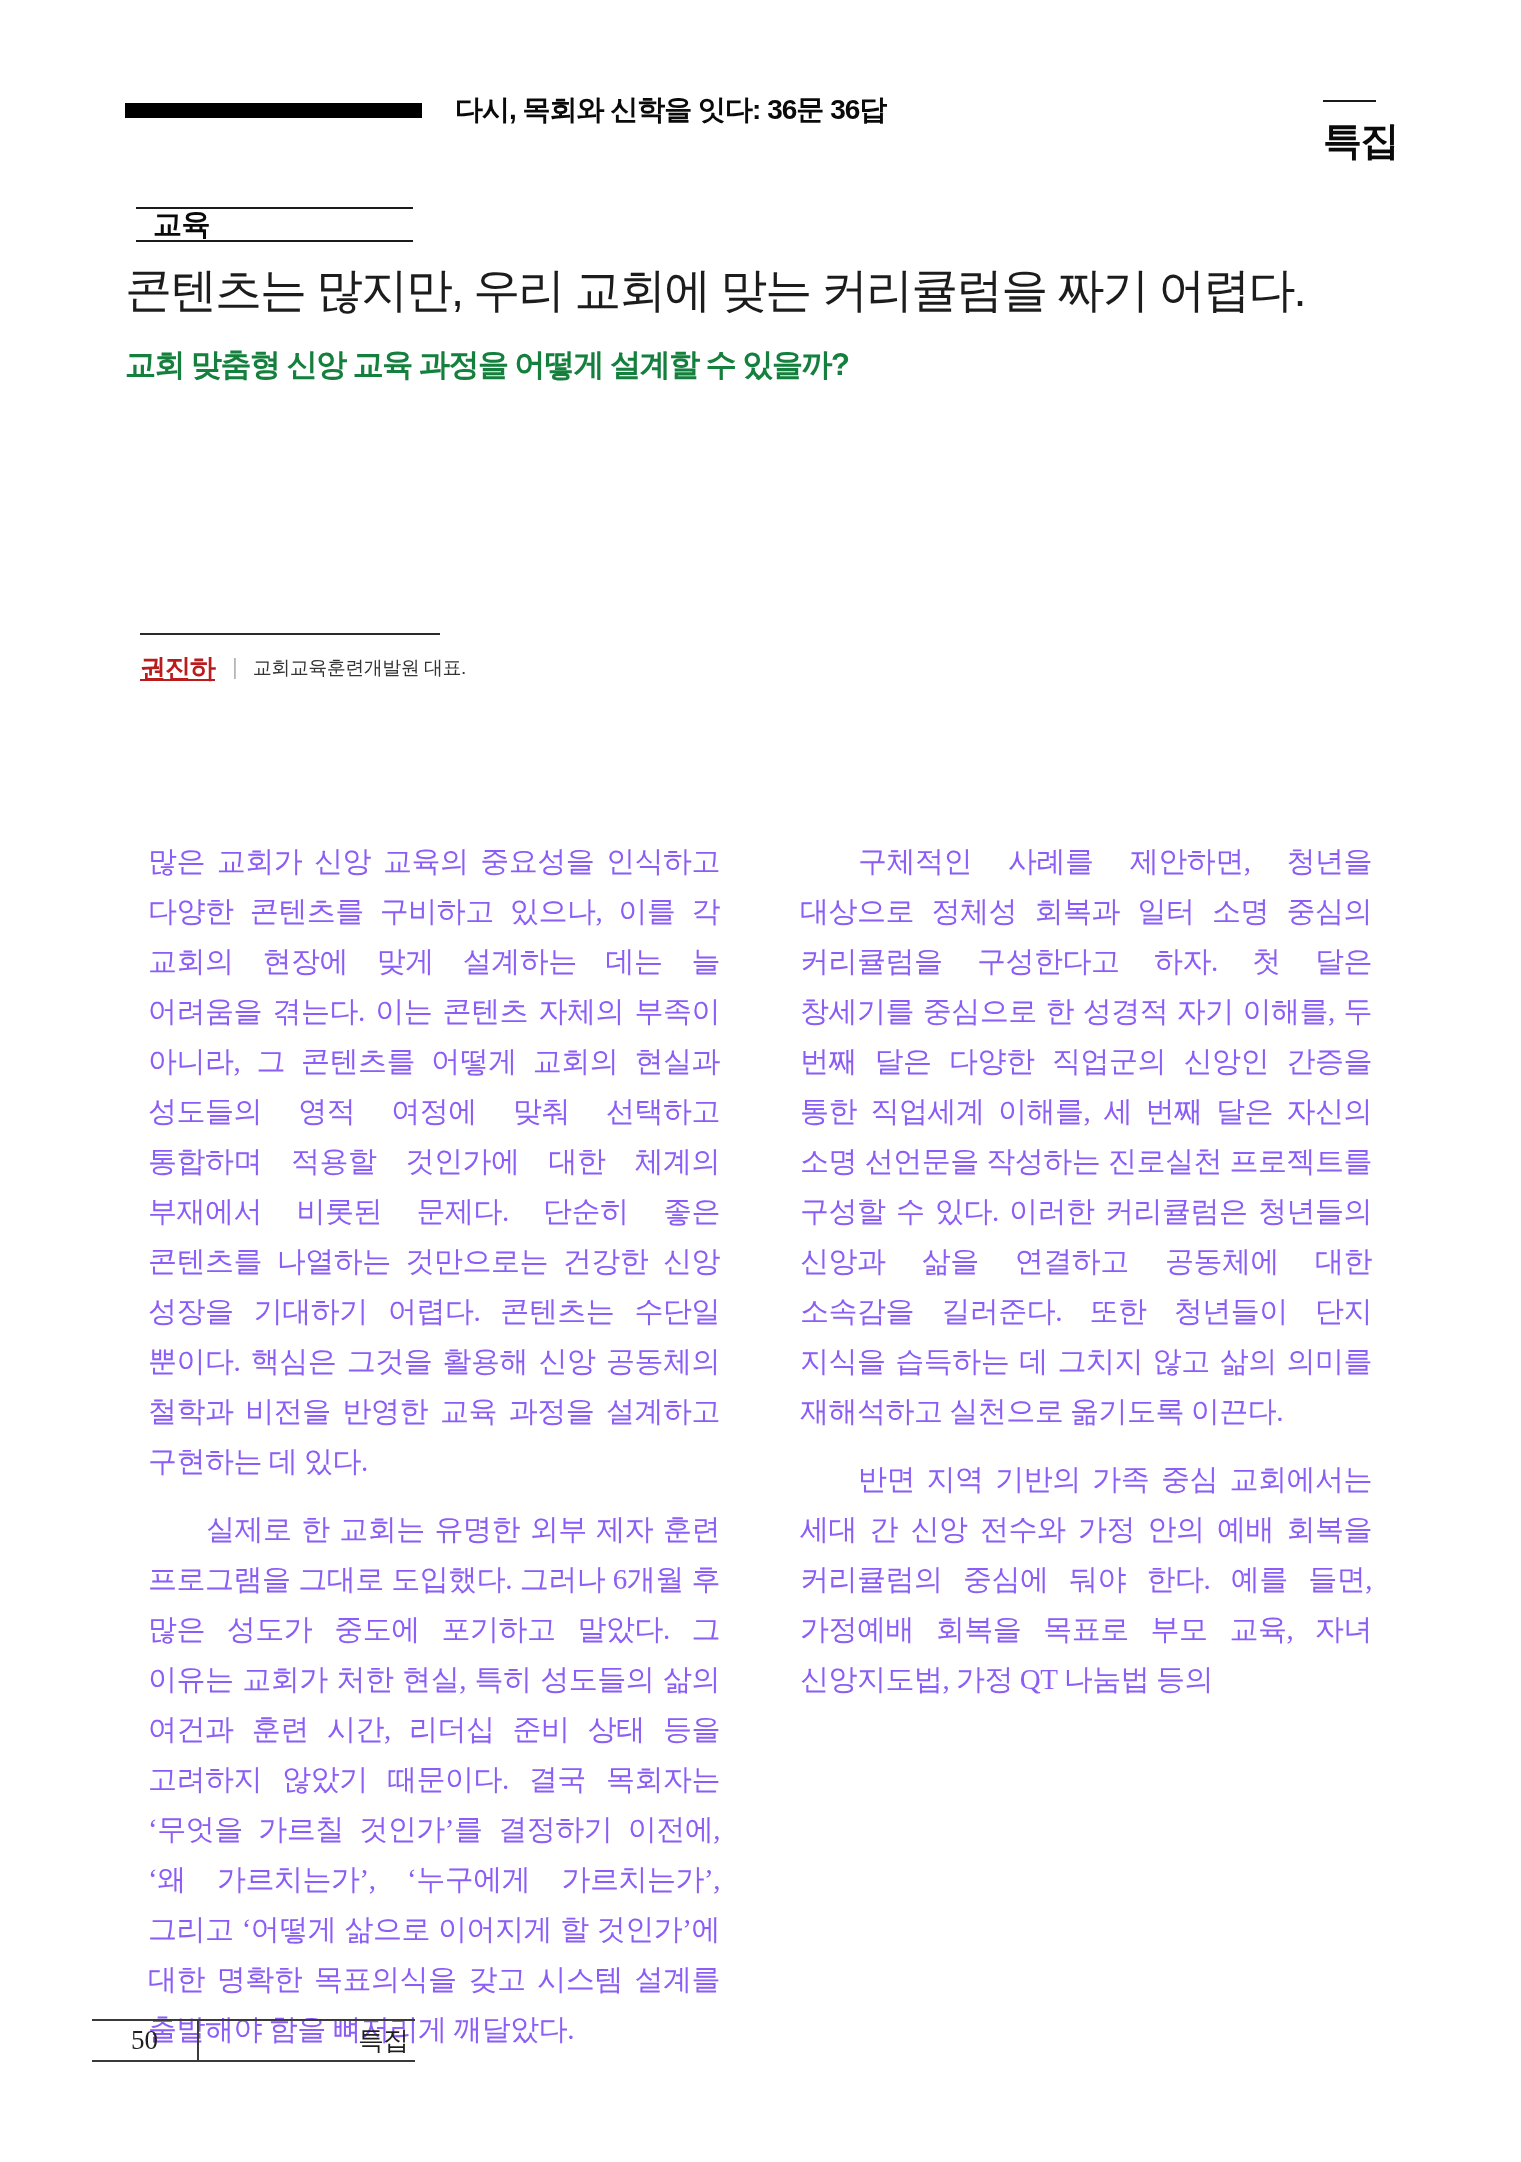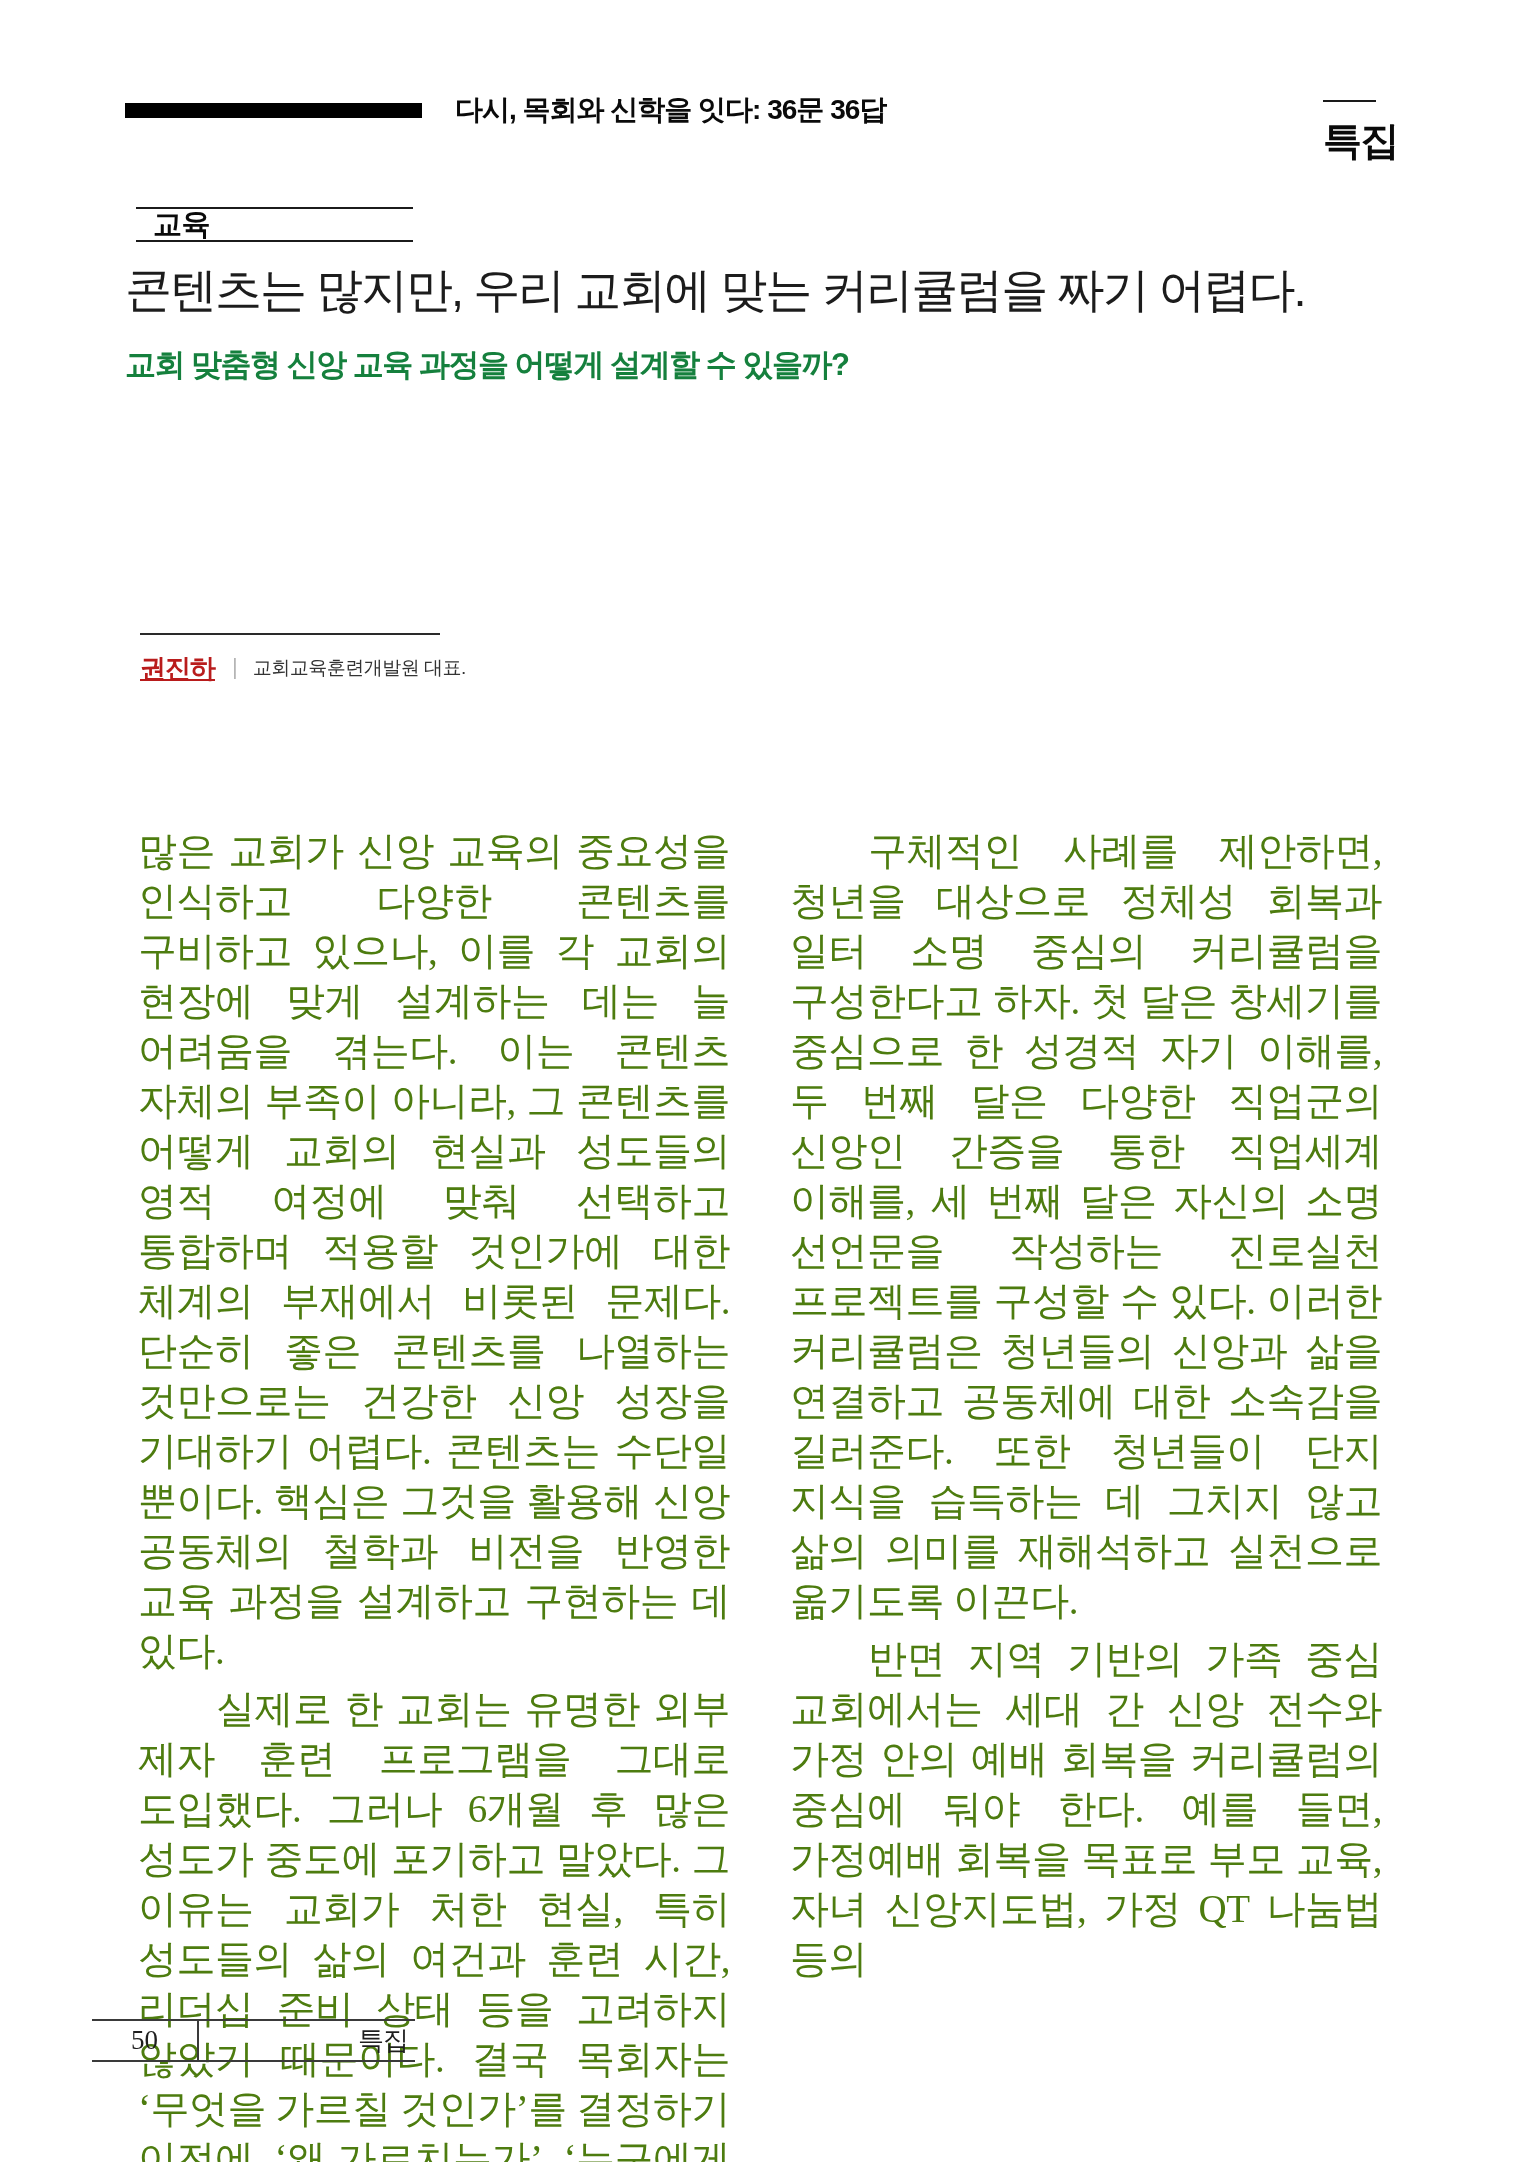--- a/index.html
+++ b/index.html
@@ -134,26 +134,26 @@
     width: 1261px;
     display: flex;
     gap: 44px;
     font-family: "Liberation Serif", serif;
   }
   .body-col {
     width: 608px;
     box-sizing: border-box;
   }
   .body-col p {
-    margin: 8px;
-    font-size: 39px;
+    margin: 18px;
+    font-size: 29px;
     line-height: 50px;
     letter-spacing: -0.5px;
     text-align: justify;
-    color: #4d7c0f;
+    color: #8b5cf6;
     text-indent: 2em;
     word-break: keep-all;
     overflow-wrap: break-word;
   }
   .body-col.first p:first-child { text-indent: 0; }
 
   
   .footer-box {
     position: absolute;
     left: 92px; top: 2019px;

